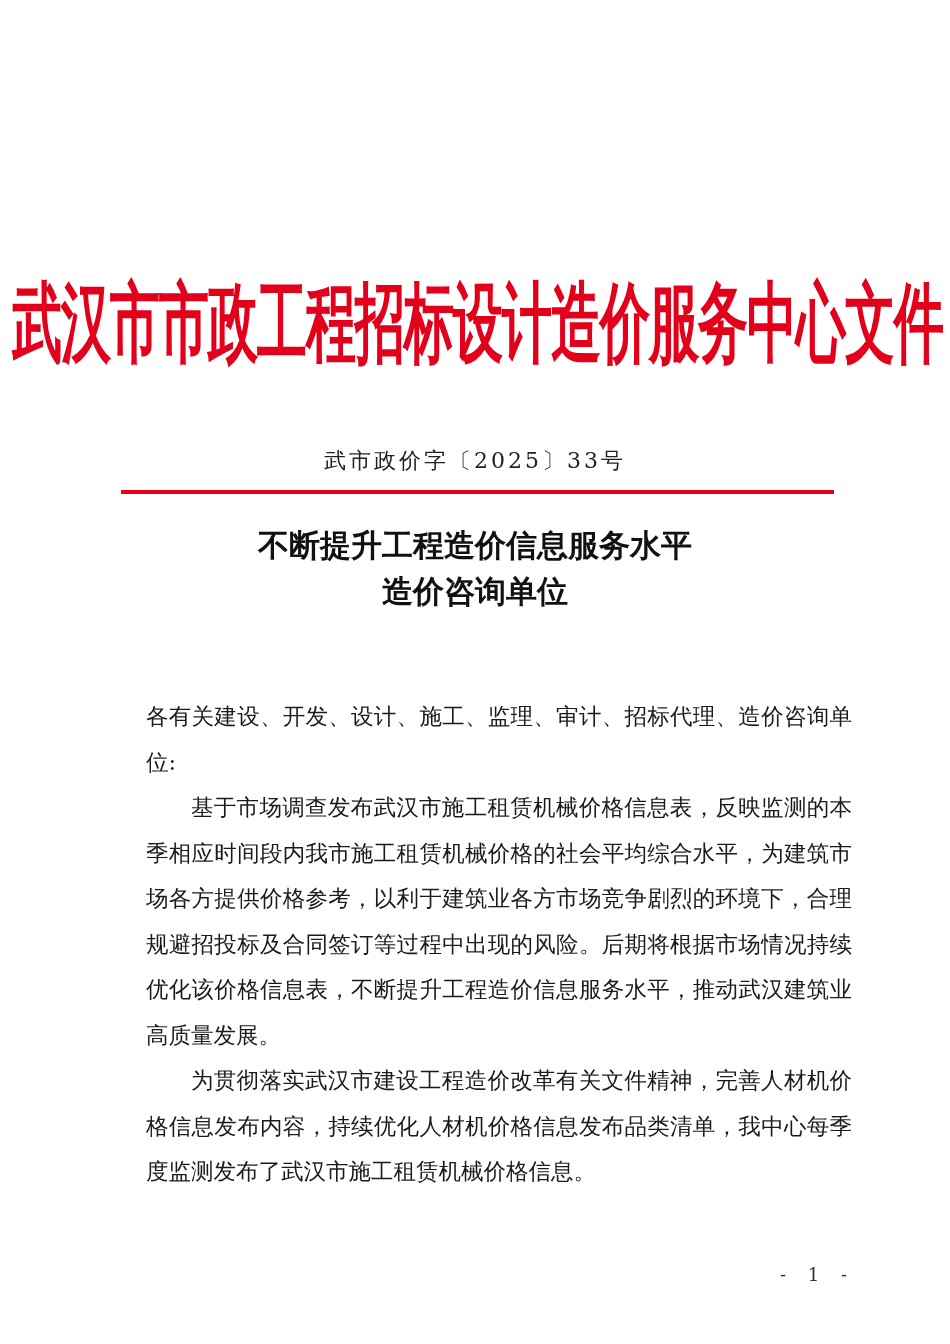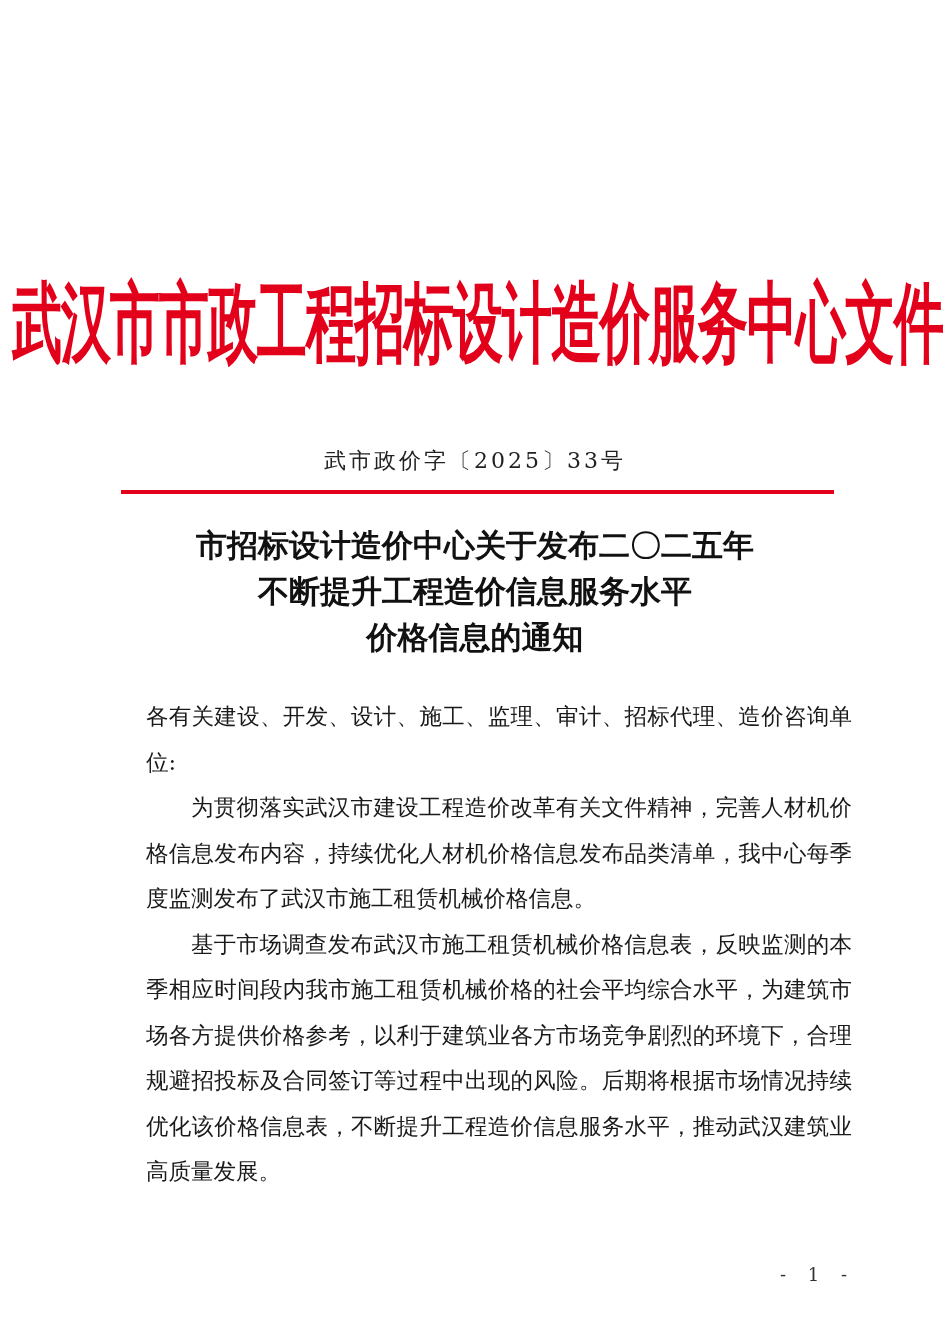--- a/index.html
+++ b/index.html
@@ -39,24 +39,23 @@
 </head>
 <body>
 
 <div class="header-title">武汉市市政工程招标设计造价服务中心文件</div>
 
 <div class="doc-number">武市政价字〔2025〕33号</div>
 
 <div class="red-rule"></div>
 
 <div class="notice-title">
-  <div>市招标设计造价中心关于发布二〇二五年</div>
   <div>不断提升工程造价信息服务水平</div>
-  <div>价格信息的通知</div>
+  <div>造价咨询单位</div>
 </div>
 
 <div class="body-text">
   <p>各有关建设、开发、设计、施工、监理、审计、招标代理、造价咨询单位:</p>
+  <p class="indent">基于市场调查发布武汉市施工租赁机械价格信息表，反映监测的本季相应时间段内我市施工租赁机械价格的社会平均综合水平，为建筑市场各方提供价格参考，以利于建筑业各方市场竞争剧烈的环境下，合理规避招投标及合同签订等过程中出现的风险。后期将根据市场情况持续优化该价格信息表，不断提升工程造价信息服务水平，推动武汉建筑业高质量发展。</p>
   <p class="indent">为贯彻落实武汉市建设工程造价改革有关文件精神，完善人材机价格信息发布内容，持续优化人材机价格信息发布品类清单，我中心每季度监测发布了武汉市施工租赁机械价格信息。</p>
-  <p class="indent">基于市场调查发布武汉市施工租赁机械价格信息表，反映监测的本季相应时间段内我市施工租赁机械价格的社会平均综合水平，为建筑市场各方提供价格参考，以利于建筑业各方市场竞争剧烈的环境下，合理规避招投标及合同签订等过程中出现的风险。后期将根据市场情况持续优化该价格信息表，不断提升工程造价信息服务水平，推动武汉建筑业高质量发展。</p>
 </div>
 
 <div class="page-number">- 1 -</div>
 
 </body></html>

